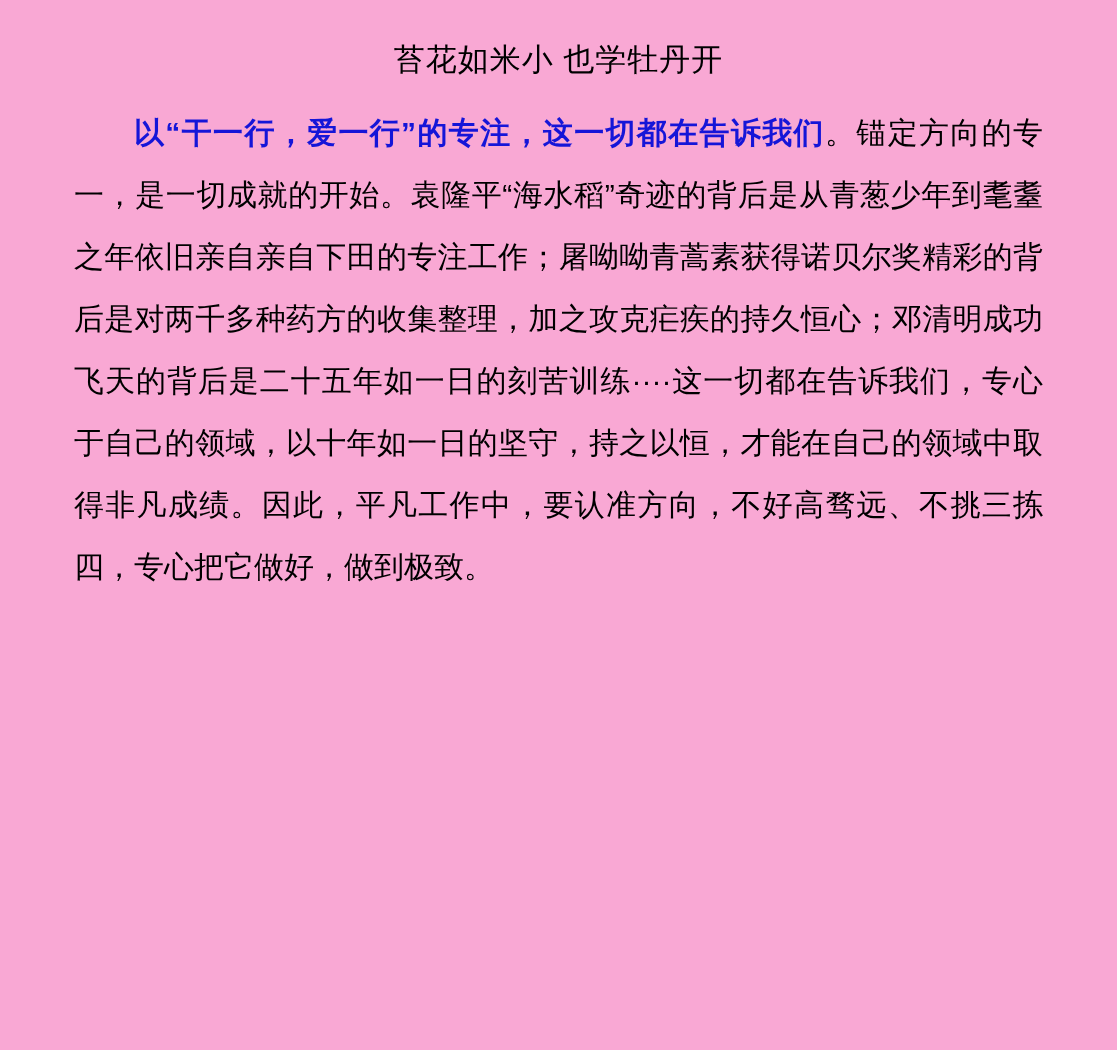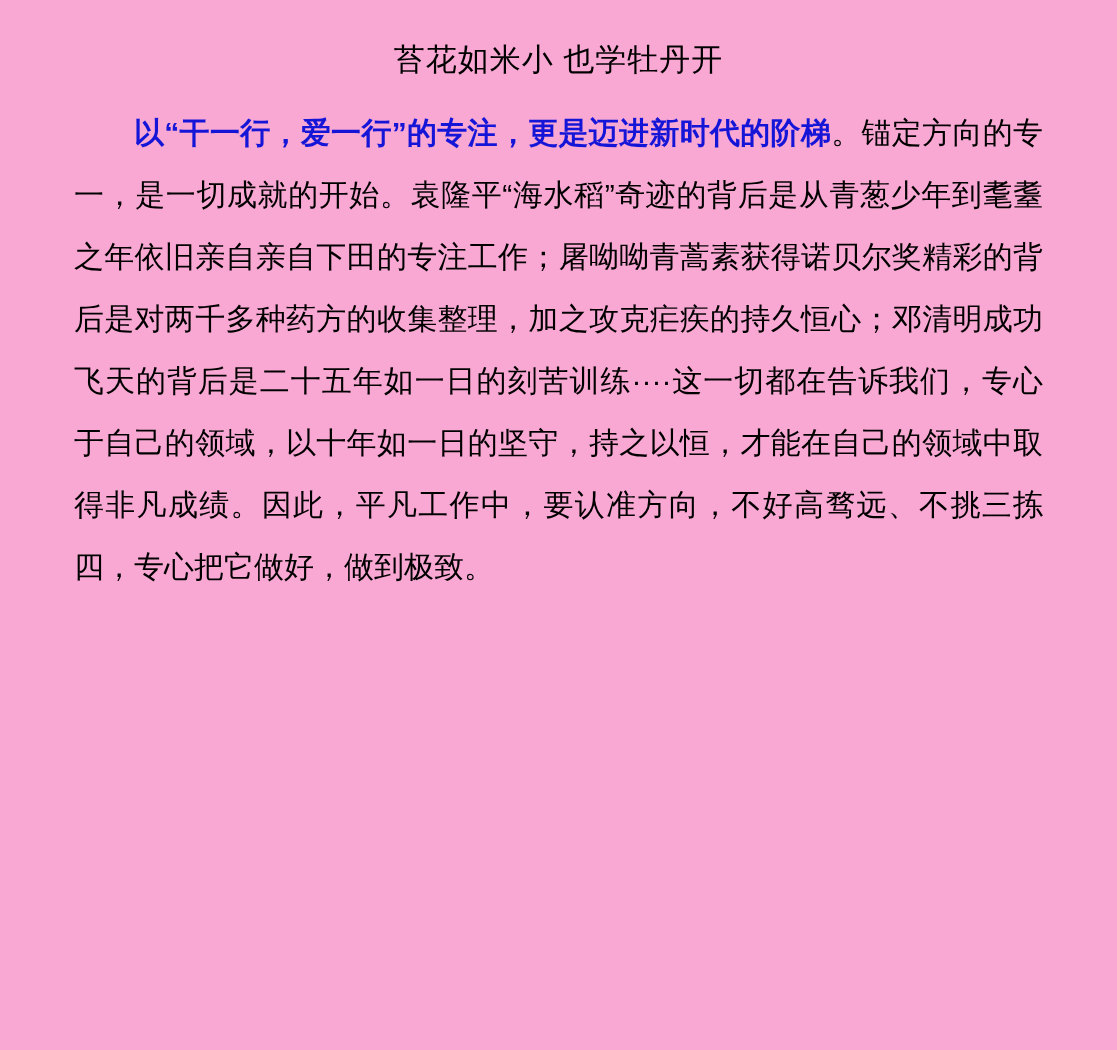--- a/index.html
+++ b/index.html
@@ -62,16 +62,16 @@
 </head>
 <body>
 
 <div class="page">
 
   <h1 class="doc-title">苔花如米小  也学牡丹开</h1>
 
 
 
   <p class="para second">
-    <span class="hl">以“干一行，爱一行”的专注，更是迈进新时代的阶梯</span><span>。锚定方向的专一，是一切成就的开始。袁隆平“海水稻”奇迹的背后是从青葱少年到耄耋之年依旧亲自亲自下田的专注工作；屠呦呦青蒿素获得诺贝尔奖精彩的背后是对两千多种药方的收集整理，加之攻克疟疾的持久恒心；邓清明成功飞天的背后是二十五年如一日的刻苦训练····这一切都在告诉我们，专心于自己的领域，以十年如一日的坚守，持之以恒，才能在自己的领域中取得非凡成绩。因此，平凡工作中，要认准方向，不好高骛远、不挑三拣四，专心把它做好，做到极致。</span>
+    <span class="hl">以“干一行，爱一行”的专注，这一切都在告诉我们</span><span>。锚定方向的专一，是一切成就的开始。袁隆平“海水稻”奇迹的背后是从青葱少年到耄耋之年依旧亲自亲自下田的专注工作；屠呦呦青蒿素获得诺贝尔奖精彩的背后是对两千多种药方的收集整理，加之攻克疟疾的持久恒心；邓清明成功飞天的背后是二十五年如一日的刻苦训练····这一切都在告诉我们，专心于自己的领域，以十年如一日的坚守，持之以恒，才能在自己的领域中取得非凡成绩。因此，平凡工作中，要认准方向，不好高骛远、不挑三拣四，专心把它做好，做到极致。</span>
   </p>
 
 </div>
 
 </body></html>

